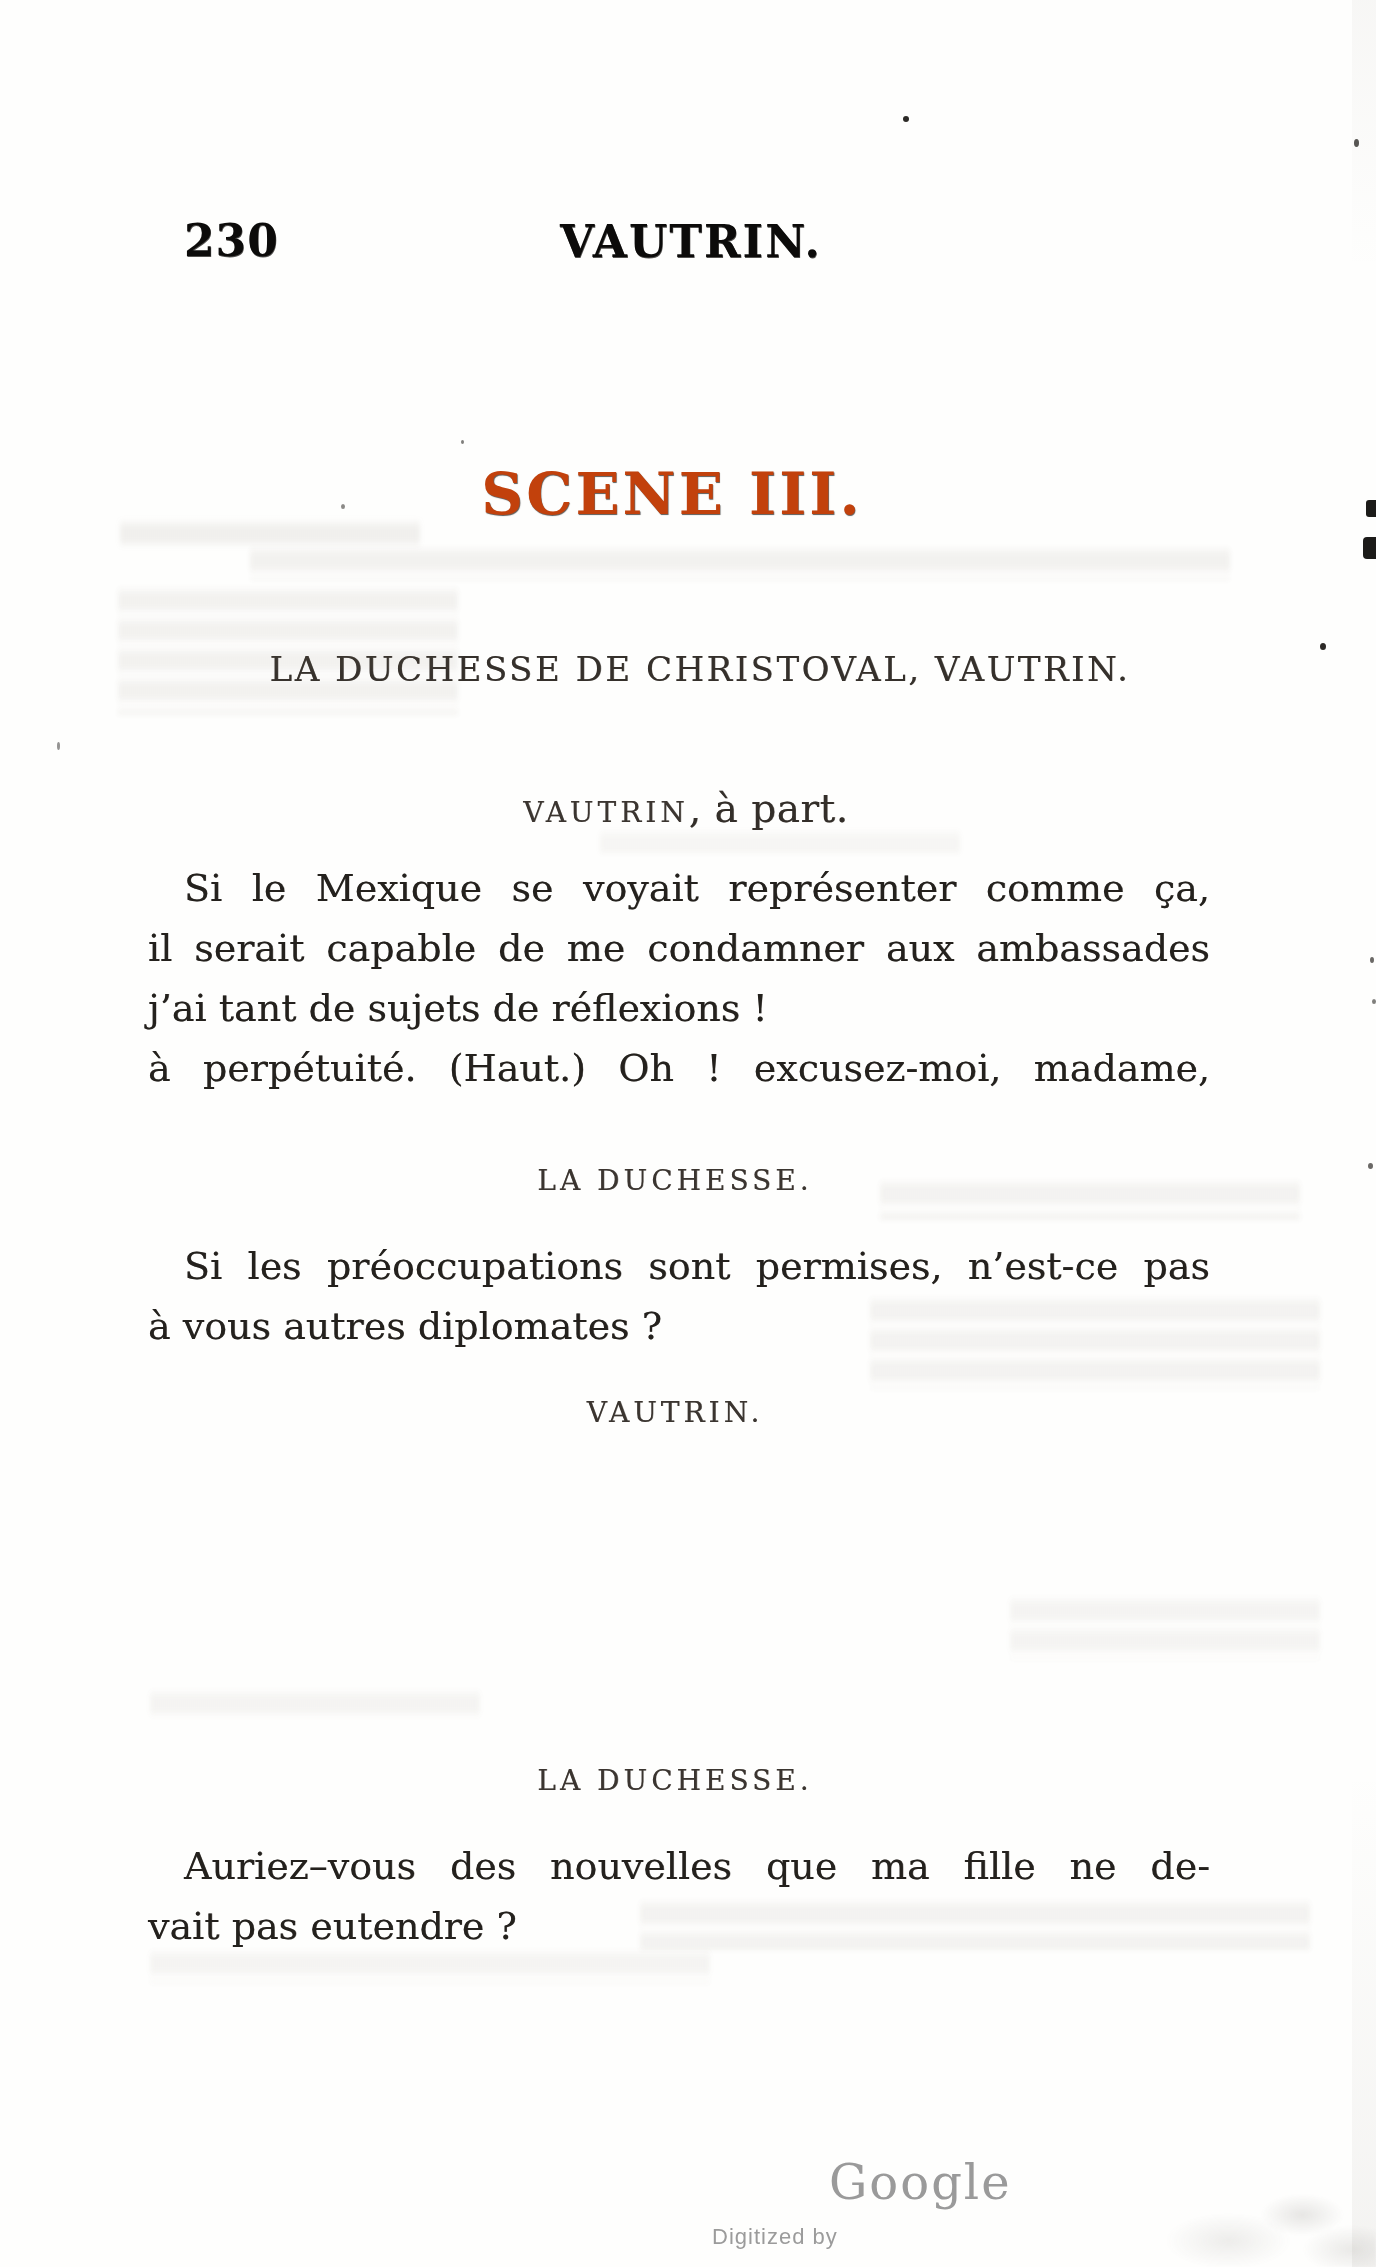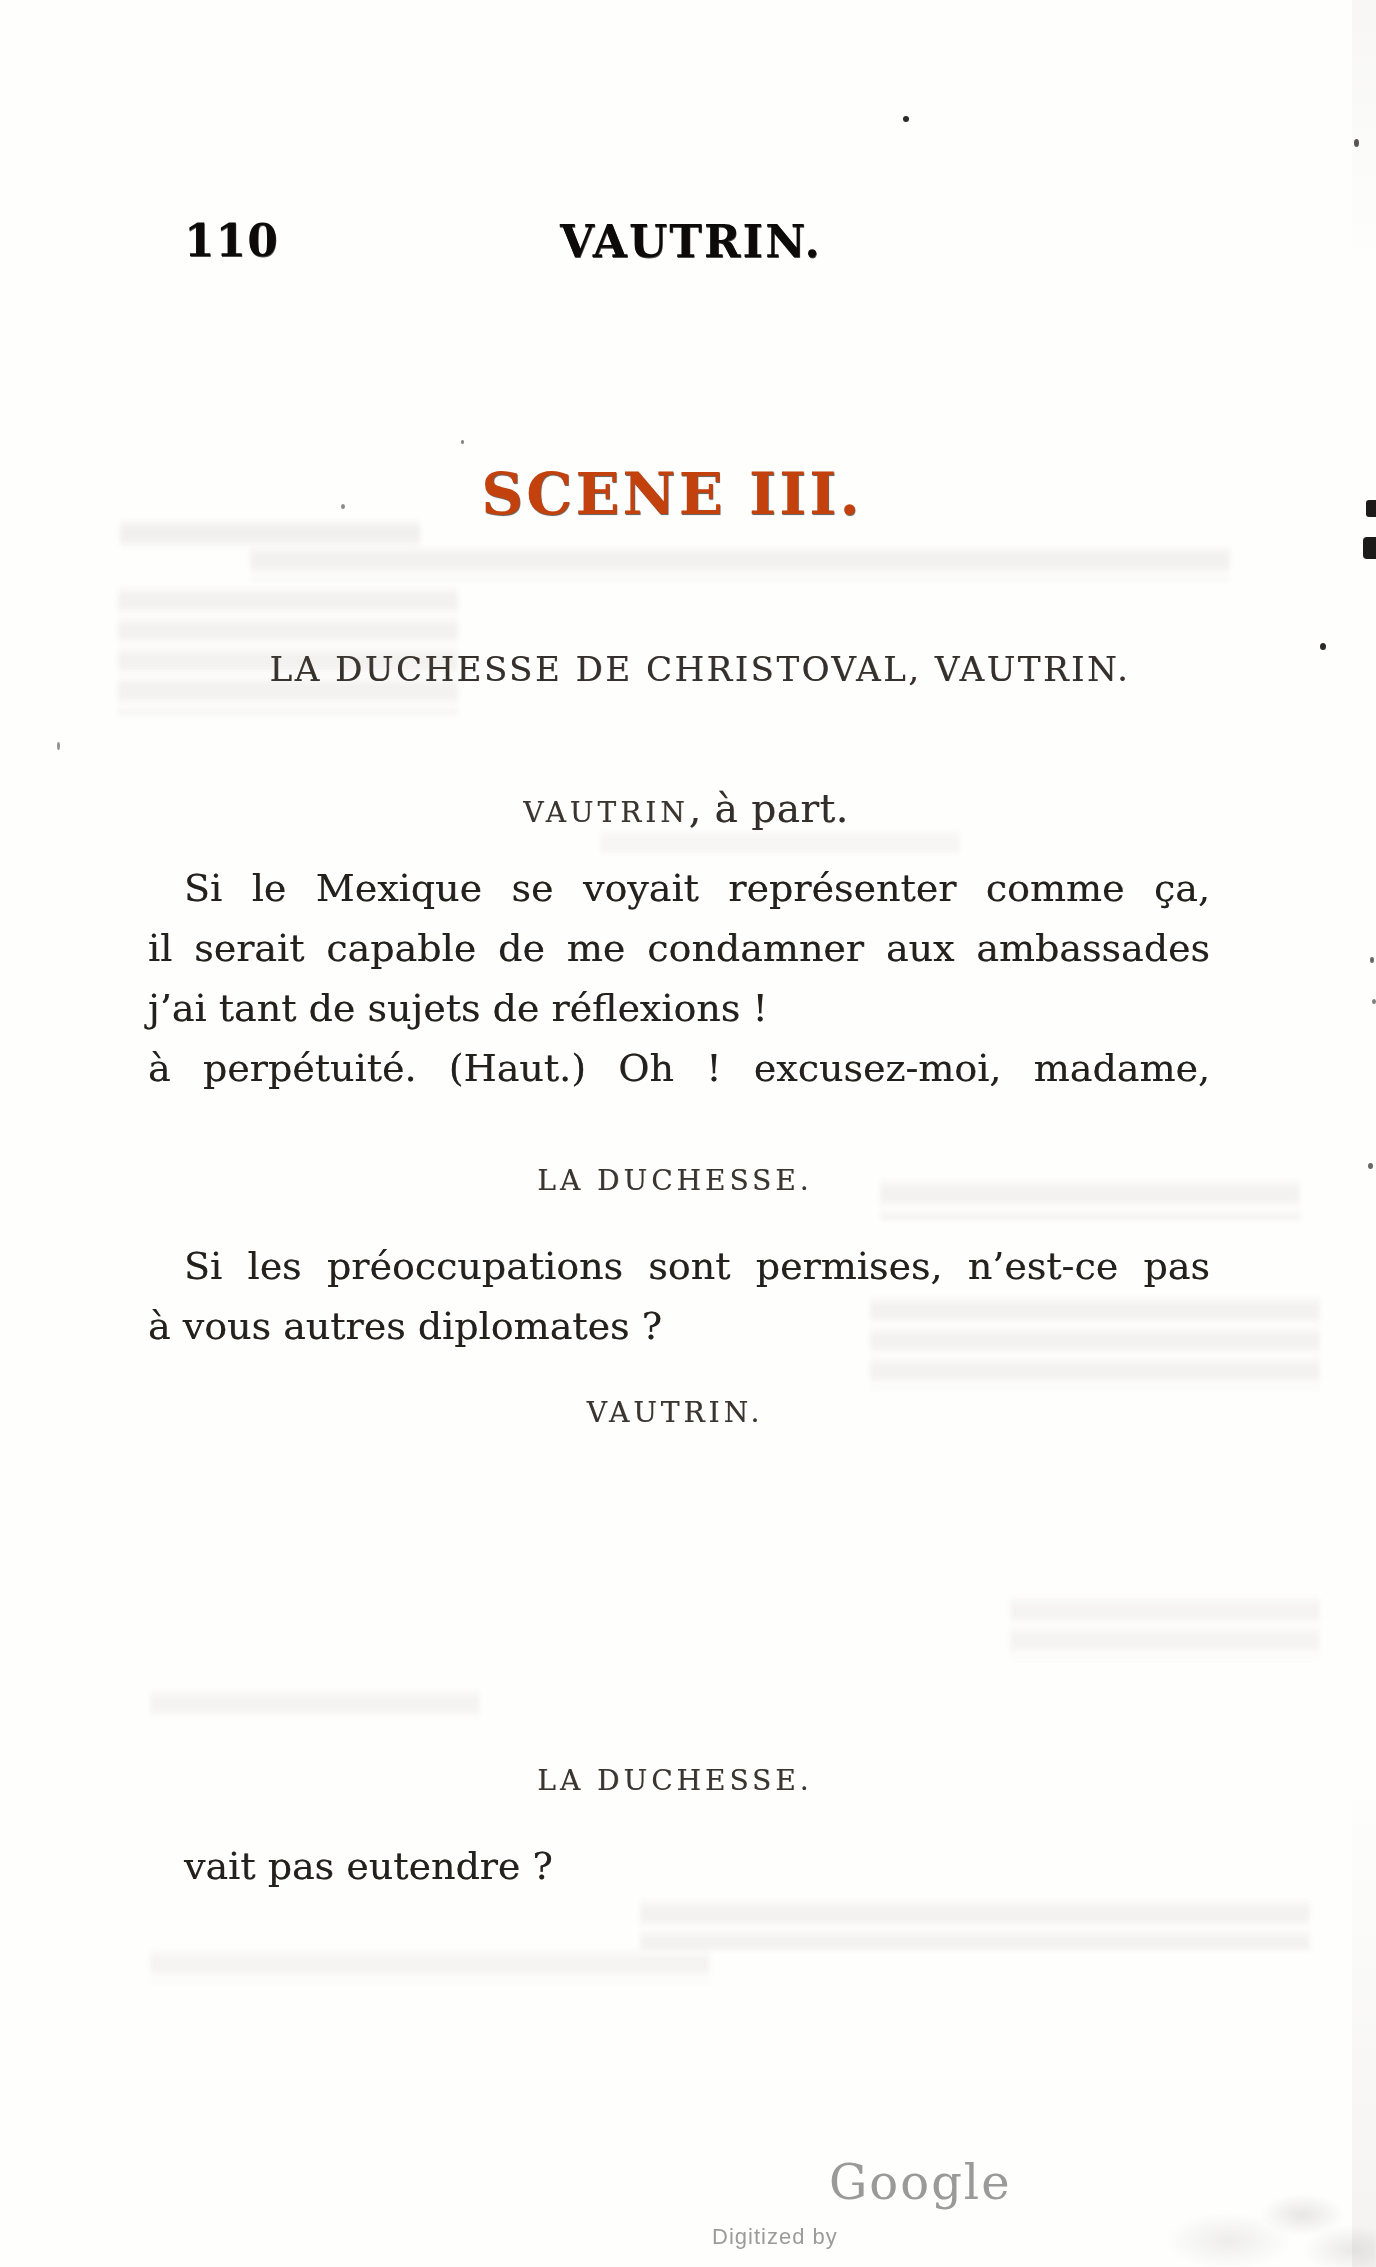--- a/index.html
+++ b/index.html
@@ -96,21 +96,21 @@
       rgba(120,112,102,.05) 0%, rgba(120,112,102,0) 12%,
       rgba(120,112,102,0) 78%, rgba(120,112,102,.08) 100%);
     pointer-events:none;
   }
 </style>
 </head>
 <body>
 
 <div id="page">
 
-  <div class="pagenum">110</div>
+  <div class="pagenum">230</div>
   <div class="runhead">VAUTRIN.</div>
 
   <div class="scene-title">SCENE III.</div>
 
   <div class="characters">LA DUCHESSE DE CHRISTOVAL, VAUTRIN.</div>
 
   <div class="speaker" style="top:789px;margin-left:-2px;">
     <span>VAUTRIN</span><span class="suffix">, à part.</span>
   </div>
   <div class="speech" style="top:858px;">
@@ -123,20 +123,21 @@
   <div class="speaker" style="top:1167px;margin-left:-13px;">LA DUCHESSE.</div>
   <div class="speech" style="top:1236px;">
       <div class="pline">Si les préoccupations sont permises, n’est-ce pas</div>
       <div class="pline plast">à vous autres diplomates ?</div>
     </div>
 
   <div class="speaker" style="top:1399px;margin-left:-13px;">VAUTRIN.</div>
 
   <div class="speaker" style="top:1767px;margin-left:-13px;">LA DUCHESSE.</div>
   <div class="speech" style="top:1836px;">
+      <div class="pline">Auriez–vous des nouvelles que ma fille ne de-</div>
       <div class="pline plast">vait pas eutendre ?</div>
     </div>
 
   <div class="wm-prefix">Digitized by</div>
   <div class="wm-logo">Google</div>
 
   <div class="smudge" style="left:120px;top:518px;width:300px;height:30px;"></div>
   <div class="smudge" style="left:250px;top:545px;width:980px;height:36px;opacity:.9;"></div>
   <div class="smudge" style="left:118px;top:585px;width:340px;height:130px;opacity:.85;"></div>
   <div class="smudge" style="left:600px;top:828px;width:360px;height:26px;opacity:.6;"></div>

